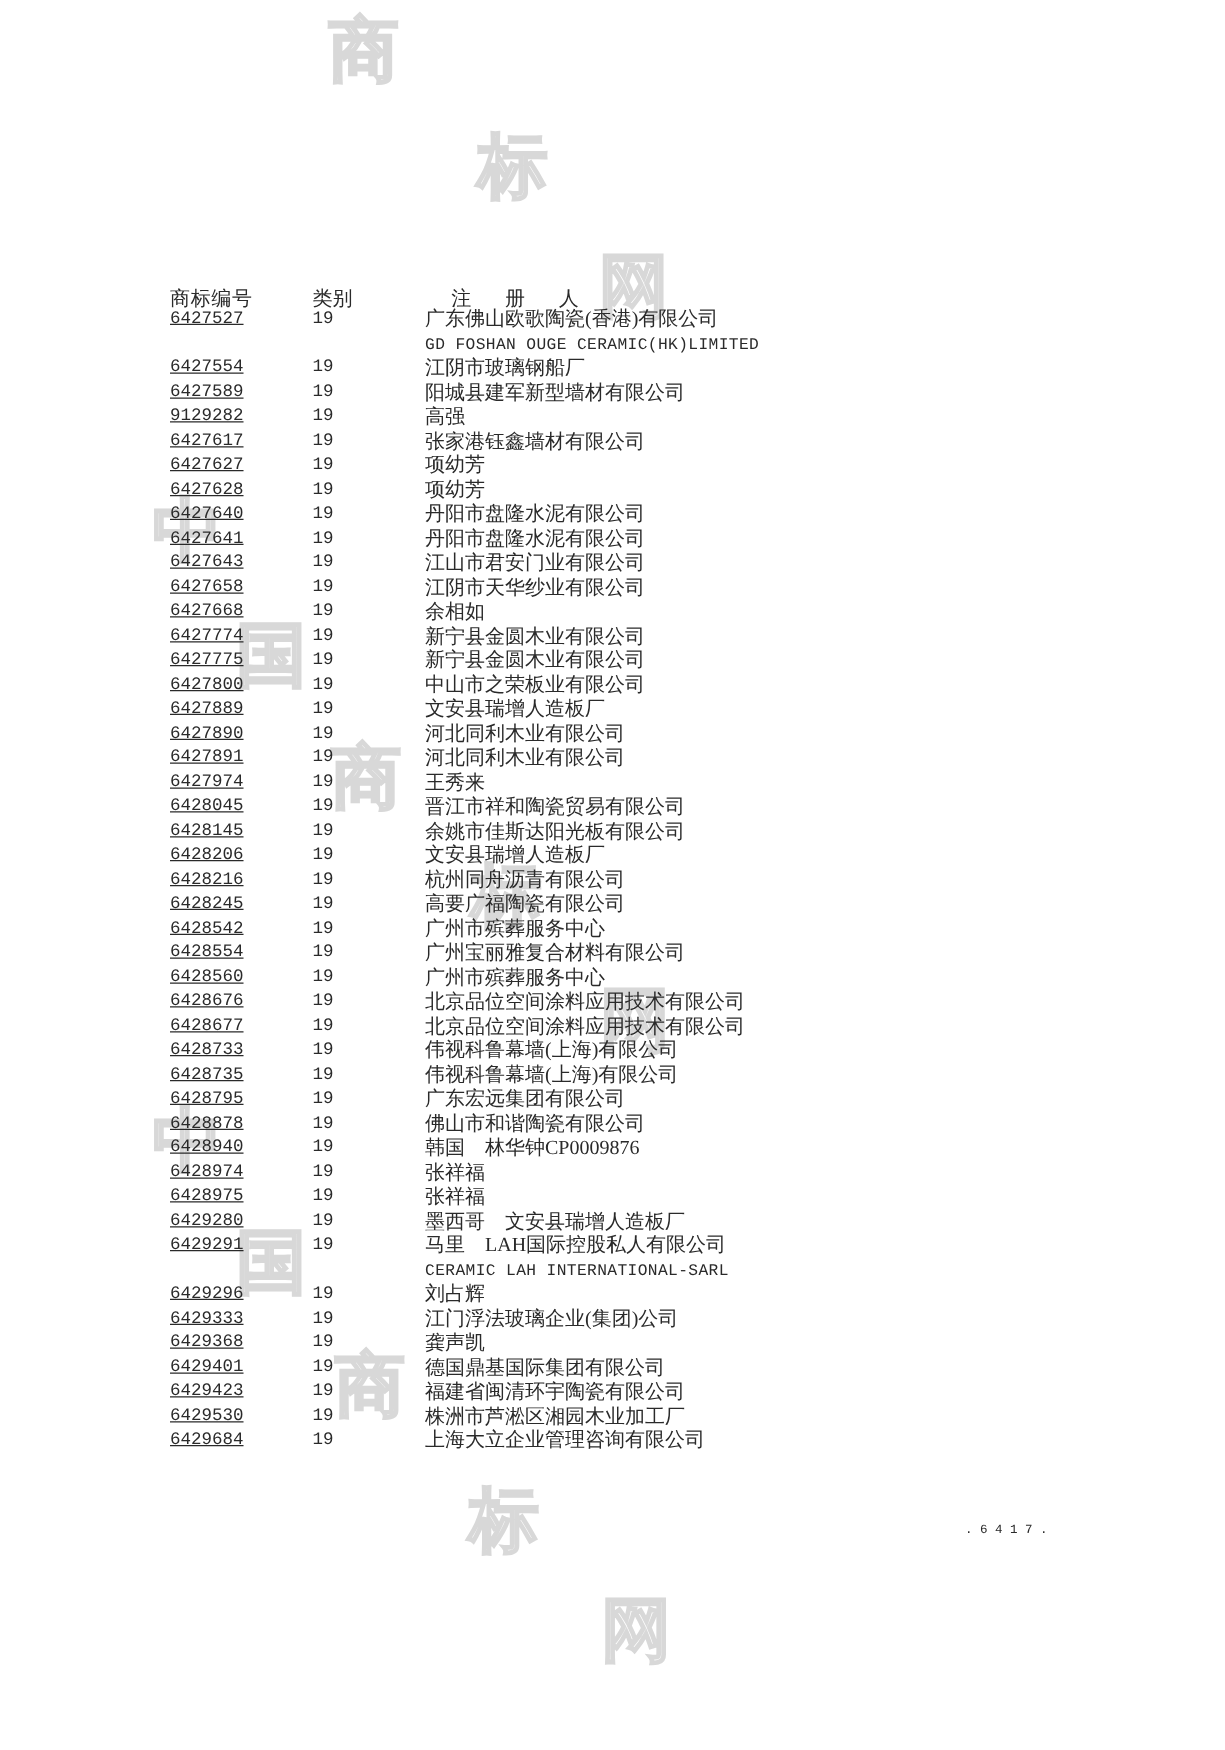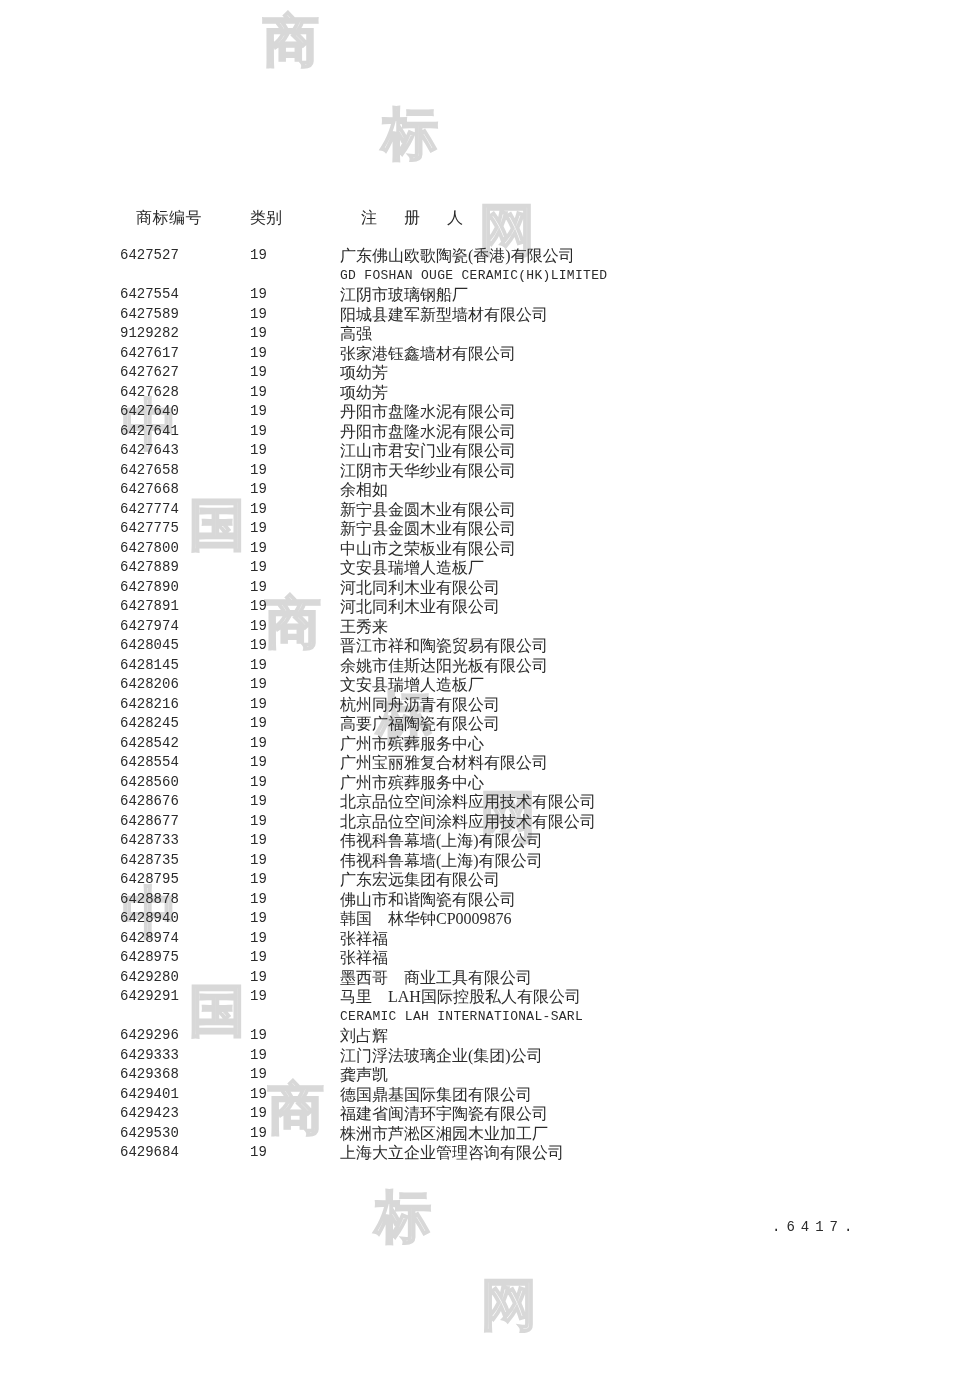--- a/index.html
+++ b/index.html
@@ -29,25 +29,25 @@
     letter-spacing: 0;
     user-select: none;
   }
   @supports not (-webkit-text-stroke: 1px #000) {
     .wm { color: #dddddd; }
   }
 
   
   #table { position: absolute; inset: 0; }
   .hline {
-    position: absolute; top: 208px; left: 0; width: 100%;
+    position: absolute; top: 230px; left: 0; width: 100%;
     height: 20px; line-height: 20px; font-size: 16px; font-family: Liberation Serif, serif;
   }
   .col { position: absolute; top: 0; white-space: pre; }
-  .c-no  { left: 120px; }
+  .c-no  { left: 136px; text-decoration: underline; }
   .c-cls { left: 250px; }
   .c-reg { left: 340px; }
   .h-no  { left: 136px; letter-spacing: 0.5px; }
   .h-cls { left: 250px; }
   .h-reg { left: 361px; letter-spacing: 27px; }
 
   #rows { position: absolute; top: 246px; left: 0; width: 100%; }
   .line { position: relative; height: 19.5px; line-height: 19.5px; font-size: 16px; }
   .num {
     font-family: "Liberation Mono", "DejaVu Sans Mono", monospace;
@@ -56,21 +56,21 @@
   .latin {
     font-family: "Liberation Mono", "DejaVu Sans Mono", monospace;
     font-size: 13px;
     letter-spacing: 0.3px;
   }
 
   
   #page-number {
     position: absolute; left: 772px; top: 1219px;
     font-family: "Liberation Mono", "DejaVu Sans Mono", monospace;
-    font-size: 14px;
+    font-size: 10px;
     letter-spacing: 6px;
     color: #2a2a2a;
     white-space: pre;
   }
 </style>
 </head>
 <body>
 
 <div id="page">
 
@@ -276,21 +276,21 @@
           <span class="col c-reg">张祥福</span>
         </div>
         <div class="line">
           <span class="col c-no num">6428975</span>
           <span class="col c-cls num">19</span>
           <span class="col c-reg">张祥福</span>
         </div>
         <div class="line">
           <span class="col c-no num">6429280</span>
           <span class="col c-cls num">19</span>
-          <span class="col c-reg">墨西哥　商业工具有限公司</span>
+          <span class="col c-reg">墨西哥　文安县瑞增人造板厂</span>
         </div>
         <div class="line">
           <span class="col c-no num">6429291</span>
           <span class="col c-cls num">19</span>
           <span class="col c-reg">马里　LAH国际控股私人有限公司</span>
         </div>
         <div class="line">
           <span class="col c-reg latin">CERAMIC LAH INTERNATIONAL-SARL</span>
         </div>
         <div class="line">

